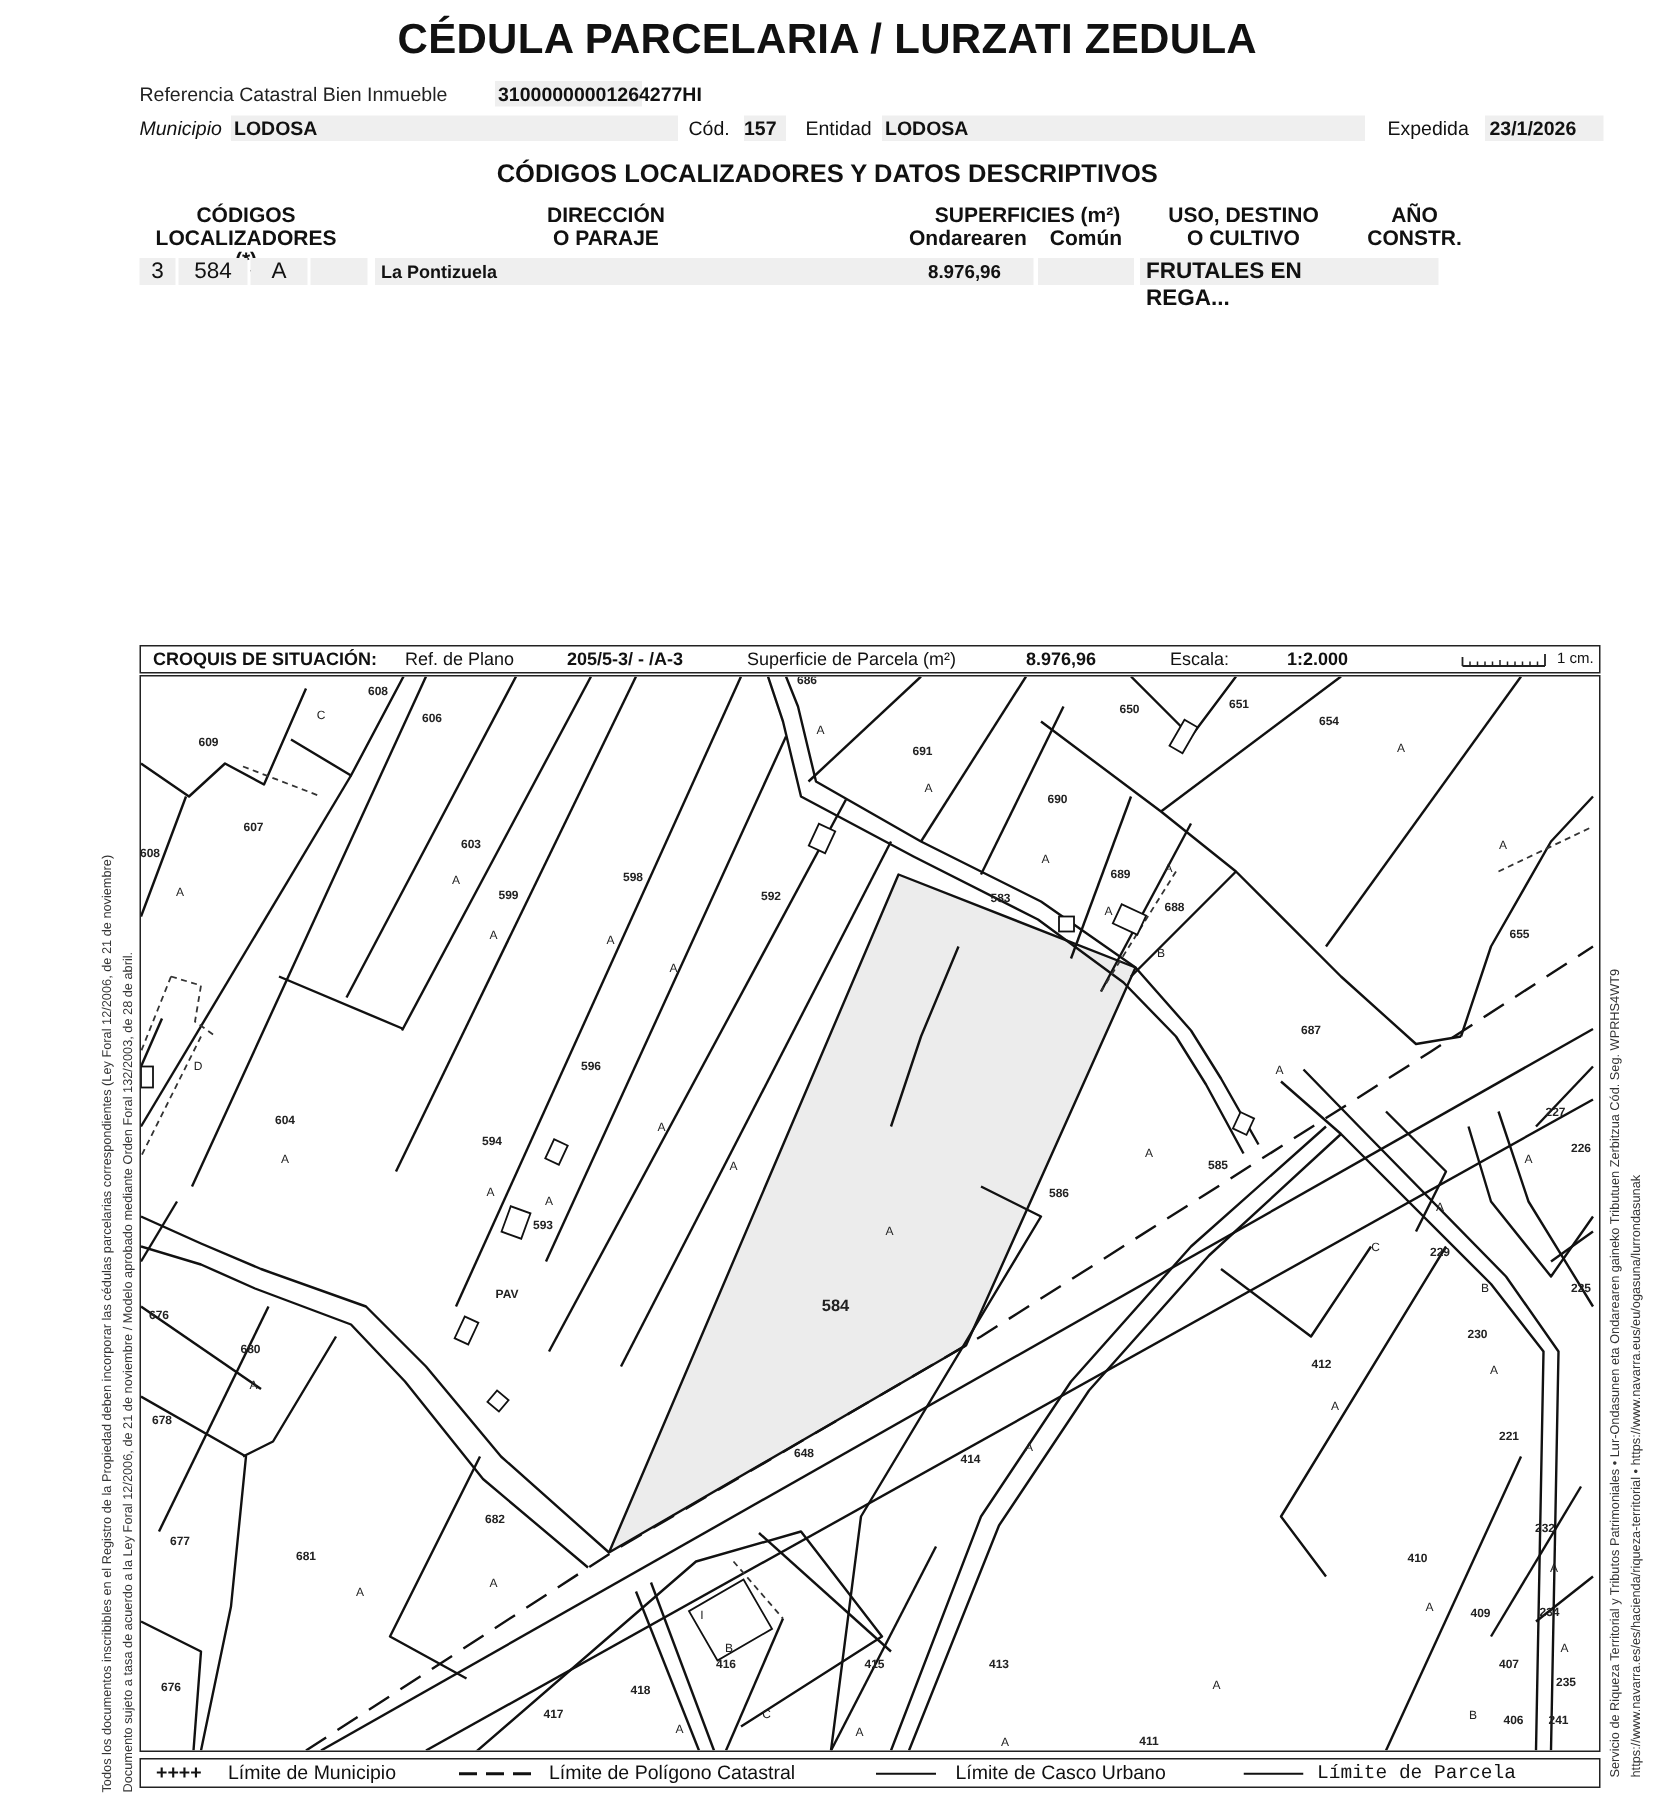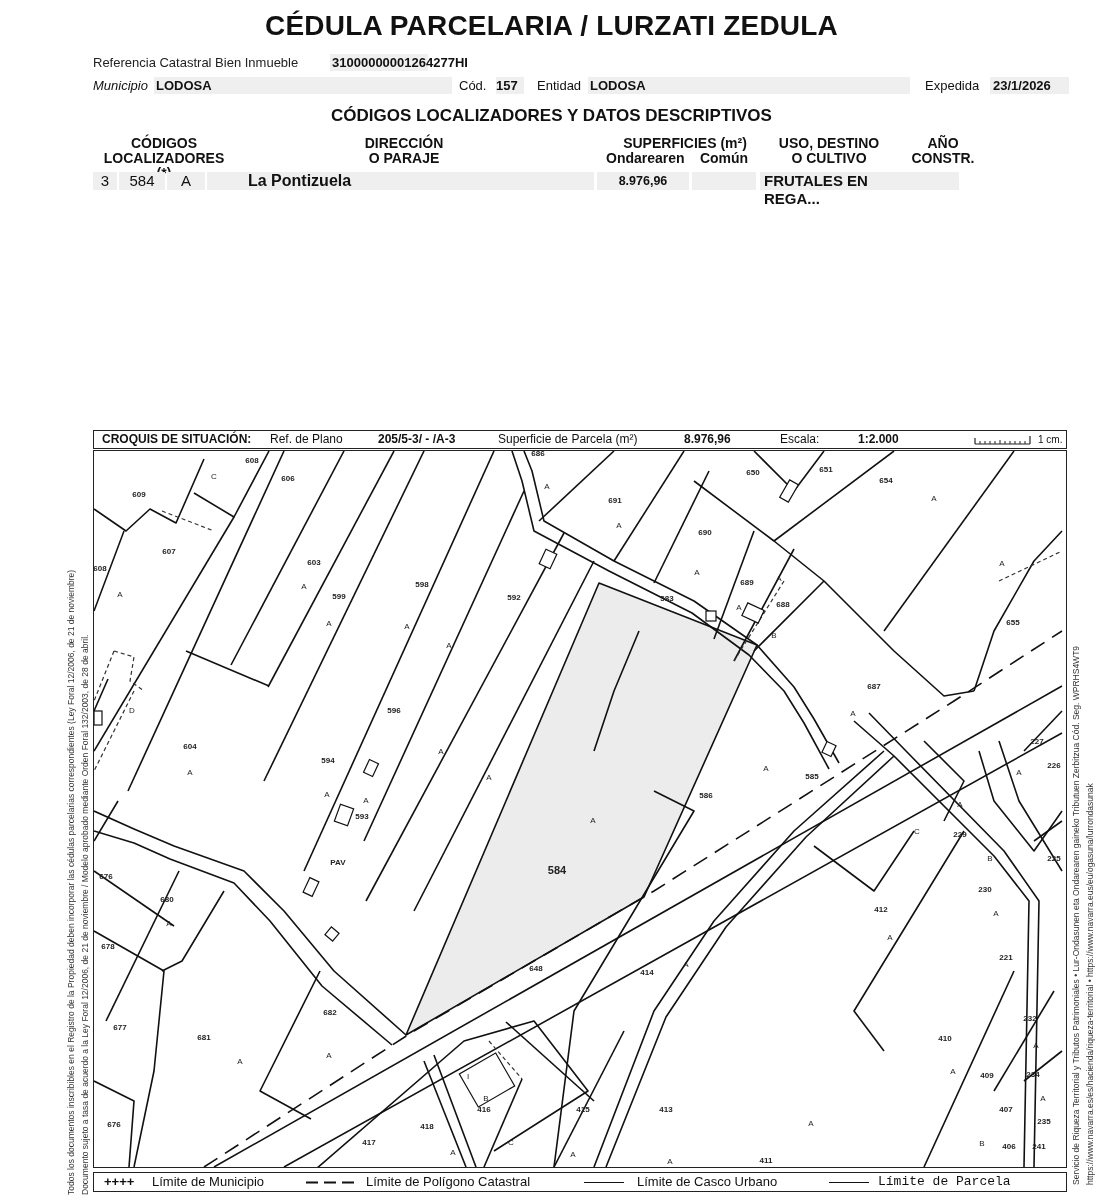--- a/index.html
+++ b/index.html
@@ -70,21 +70,21 @@
 </div>
 <div class="colhdr" style="left:905px;top:136px;width:76px;">
   <div>AÑO</div>
   <div>CONSTR.</div>
 </div>
 
 <div class="cell" style="left:93px;width:24px;text-align:center;font-size:15px;">3</div>
 <div class="cell" style="left:119px;width:46px;text-align:center;font-size:15px;">584</div>
 <div class="cell" style="left:167px;width:38px;text-align:center;font-size:15px;">A</div>
 <div class="cell" style="left:207px;width:38px;"></div>
-<div class="cell" style="left:232px;width:346px;padding-left:16px;font-weight:bold;font-size:16px;">La Pontizuela</div>
+<div class="cell" style="left:250px;width:346px;padding-left:4px;font-weight:bold;font-size:12px;">La Pontizuela</div>
 <div class="cell" style="left:597px;width:92px;text-align:center;font-weight:bold;font-size:12.5px;">8.976,96</div>
 <div class="cell" style="left:692px;width:64px;"></div>
 <div class="cell" style="left:760px;width:160px;padding-left:4px;font-weight:bold;font-size:15px;">FRUTALES EN REGA...</div>
 <div class="cell" style="left:923px;width:36px;"></div>
 
 <div class="abs map-header">
   <span style="left:8px;font-weight:bold;">CROQUIS DE SITUACIÓN:</span>
   <span style="left:176px;">Ref. de Plano</span>
   <span style="left:284px;font-weight:bold;text-align:center;">205/5-3/ - /A-3</span>
   <span style="left:404px;">Superficie de Parcela (m²)</span>

